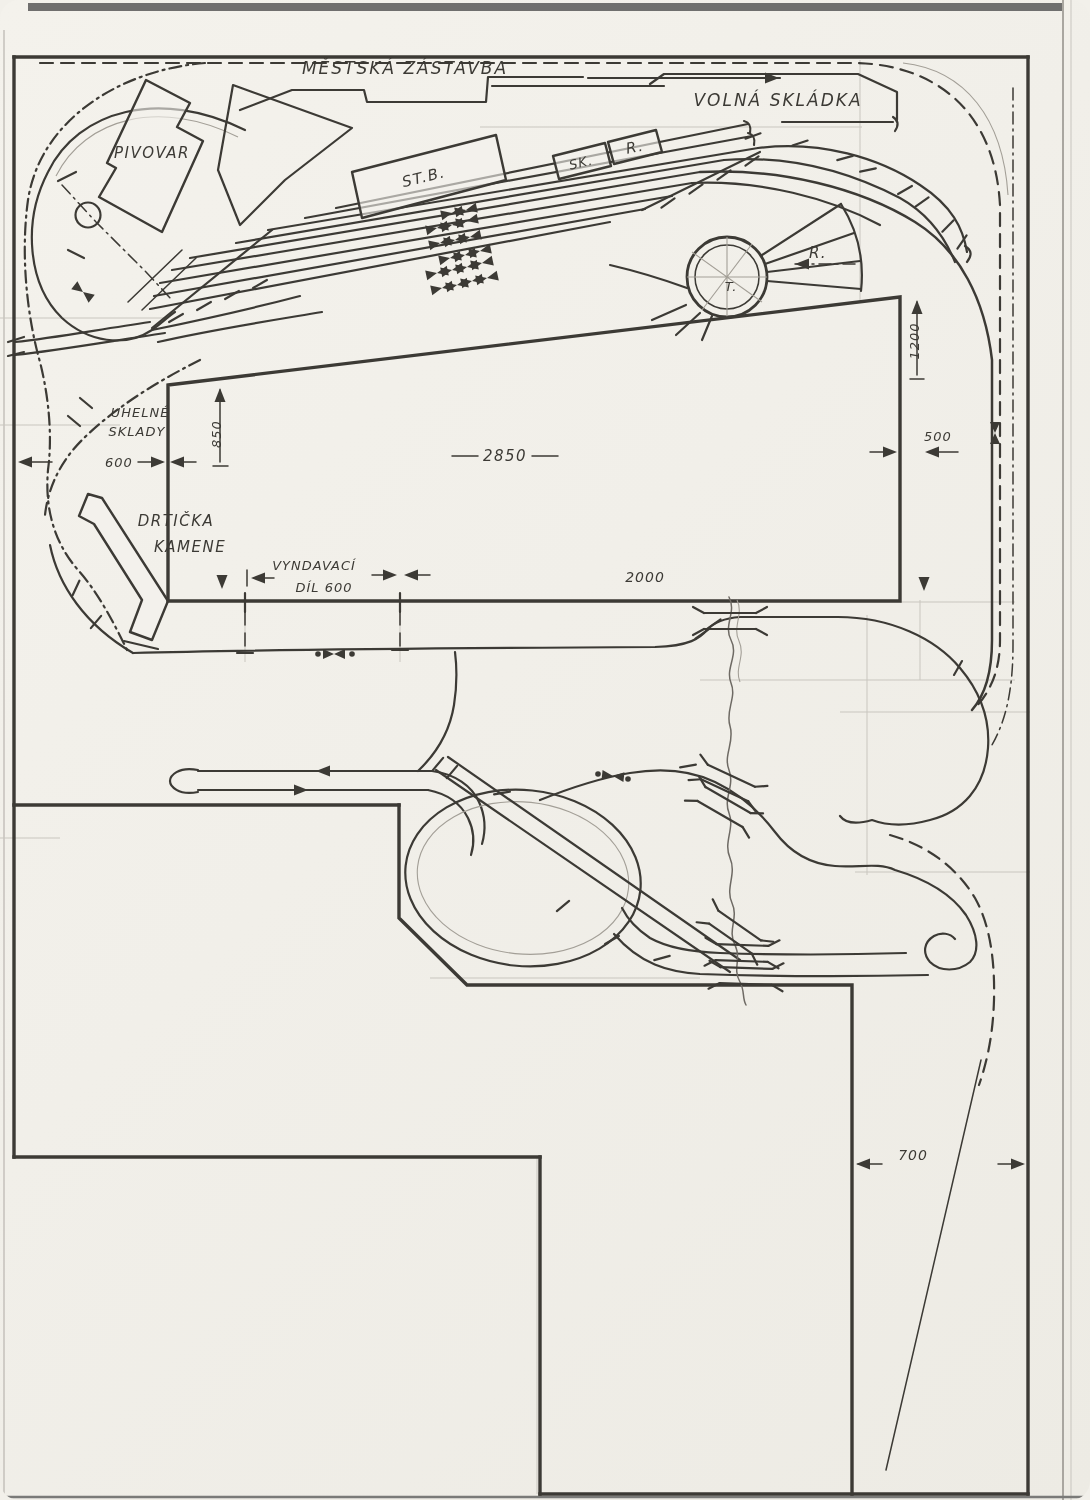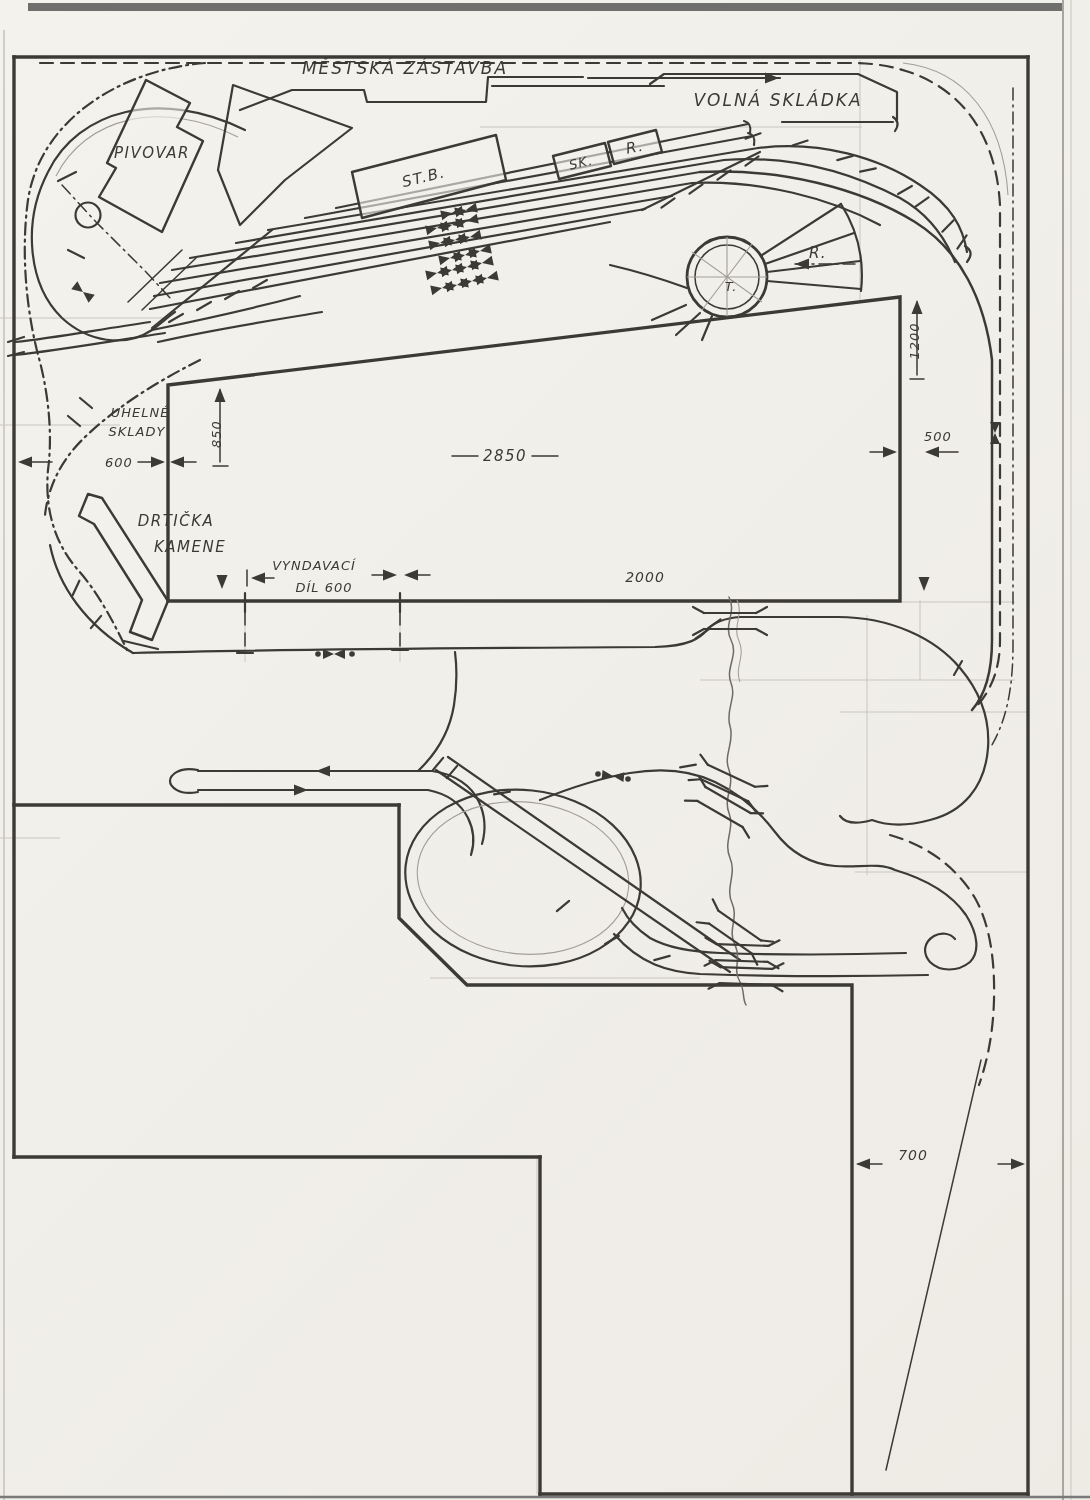--- a/index.html
+++ b/index.html
@@ -1,20 +1,20 @@
 <!DOCTYPE html>
 <html style="--paper: #f2f0ea; --ink: #3c3a35; --pencil: #a39f97; --faint: #c9c6bf; --scan: #585858;"><head>
 <meta charset="utf-8">
 <style>
   :root{
     --paper:#f2f0ea; --ink:#3c3a35; --pencil:#a39f97; --faint:#c9c6bf; --scan:#585858;
   }
   html,body{margin:0;padding:0;background:var(--paper);}
   .page{position:relative;width:1090px;height:1500px;background:
-    linear-gradient(135deg,#f4f2ec 0%,#f1efe9 45%,#edebe4 100%);overflow:hidden;}
+    linear-gradient(135deg,#f4f2ec 0%,#f1efe9 45%,#edebe4 100%);overflow:hidden;border-radius:19px;}
   svg{position:absolute;inset:0;}
   .ink{stroke:var(--ink);stroke-width:2.2;fill:none;stroke-linecap:round;stroke-linejoin:round;}
   .ink-thick{stroke:var(--ink);stroke-width:3.4;fill:none;stroke-linecap:square;}
   .ink-thin{stroke:var(--ink);stroke-width:1.5;fill:none;stroke-linecap:round;}
   .pencil{stroke:var(--pencil);stroke-width:1.1;fill:none;}
   .faint{stroke:var(--faint);stroke-width:1;fill:none;}
   .dashed{stroke-dasharray:13 8;}
   .dashdot{stroke-dasharray:12 5 2 5;}
   .fill-ink{fill:var(--ink);stroke:none;}
   .bld{stroke:var(--ink);stroke-width:2.4;fill:rgba(244,242,236,0.6);stroke-linejoin:round;}

